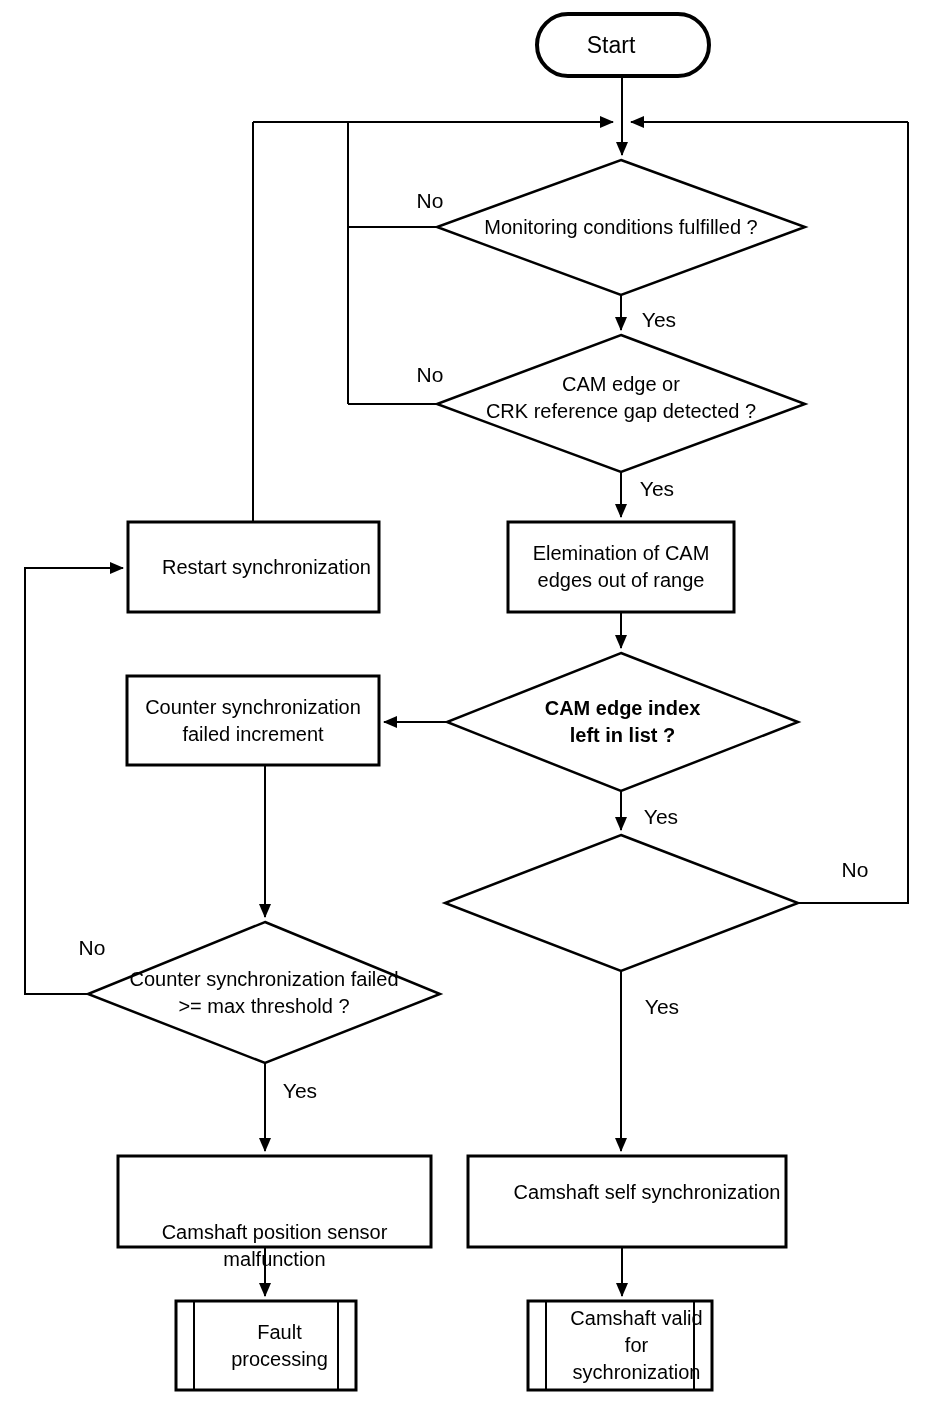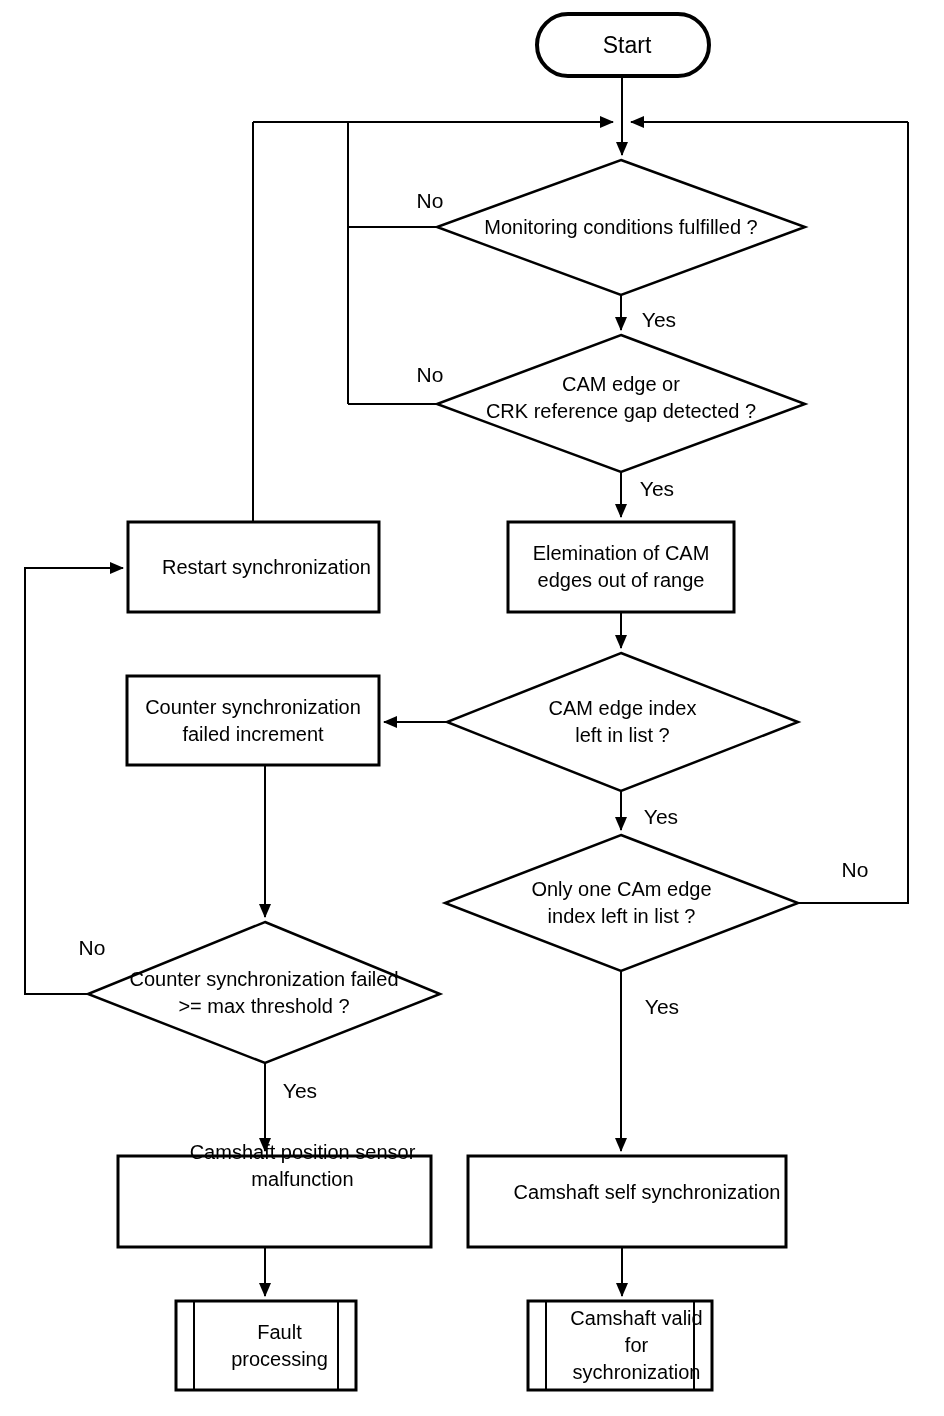--- a/index.html
+++ b/index.html
@@ -87,36 +87,34 @@
 
     <rect class="shape" stroke-width="3" x="176" y="1301" width="180" height="89"></rect>
     <line x1="194" y1="1301" x2="194" y2="1390" stroke="#000" stroke-width="2"></line>
     <line x1="338" y1="1301" x2="338" y2="1390" stroke="#000" stroke-width="2"></line>
 
     <rect class="shape" stroke-width="3" x="528" y="1301" width="184" height="89"></rect>
     <line x1="546" y1="1301" x2="546" y2="1390" stroke="#000" stroke-width="2"></line>
     <line x1="694" y1="1301" x2="694" y2="1390" stroke="#000" stroke-width="2"></line>
   </svg>
 
-  <div class="node-label start-label" style="left:537px;top:14px;width:148px;height:62px;padding-left:16px;">Start</div>
+  <div class="node-label start-label" style="left:537px;top:14px;width:148px;height:62px;">Start</div>
   <div class="node-label" style="left:437px;top:160px;width:368px;height:135px;">Monitoring conditions fulfilled ?</div>
   <div class="node-label" style="left:437px;top:329px;width:368px;height:137px;">CAM edge or
 CRK reference gap detected ?</div>
   <div class="node-label" style="left:508px;top:522px;width:226px;height:90px;">Elemination of CAM
 edges out of range</div>
   <div class="node-label" style="left:128px;top:522px;width:277px;height:90px;">Restart synchronization</div>
-  <div class="node-label" style="left:447px;top:653px;width:351px;height:138px;">CAM edge index
+  <div class="node-label" style="left:447px;top:653px;width:351px;height:138px;font-weight:bold;">CAM edge index
 left in list ?</div>
   <div class="node-label" style="left:127px;top:676px;width:252px;height:89px;">Counter synchronization
 failed increment</div>
-  <div class="node-label" style="left:445px;top:835px;width:353px;height:136px;">Only one CAm edge
-index left in list ?</div>
   <div class="node-label" style="left:88px;top:922px;width:352px;height:141px;">Counter synchronization failed
 &gt;= max threshold ?</div>
-  <div class="node-label" style="left:118px;top:1120px;width:313px;height:91px;margin-left:28px;">Camshaft position sensor
+  <div class="node-label" style="left:118px;top:1200px;width:313px;height:91px;">Camshaft position sensor
 malfunction</div>
   <div class="node-label" style="left:468px;top:1156px;width:318px;height:72px;margin-left:20px;">Camshaft self synchronization</div>
   <div class="node-label" style="left:176px;top:1301px;width:207px;height:89px;">Fault
 processing</div>
   <div class="node-label" style="left:528px;top:1301px;width:217px;height:89px;border-radius:12px;">Camshaft valid
 for
 sychronization</div>
 
   <div class="edge-label" style="left:402px;top:188px;">No</div>
   <div class="edge-label" style="left:631px;top:307px;">Yes</div>

